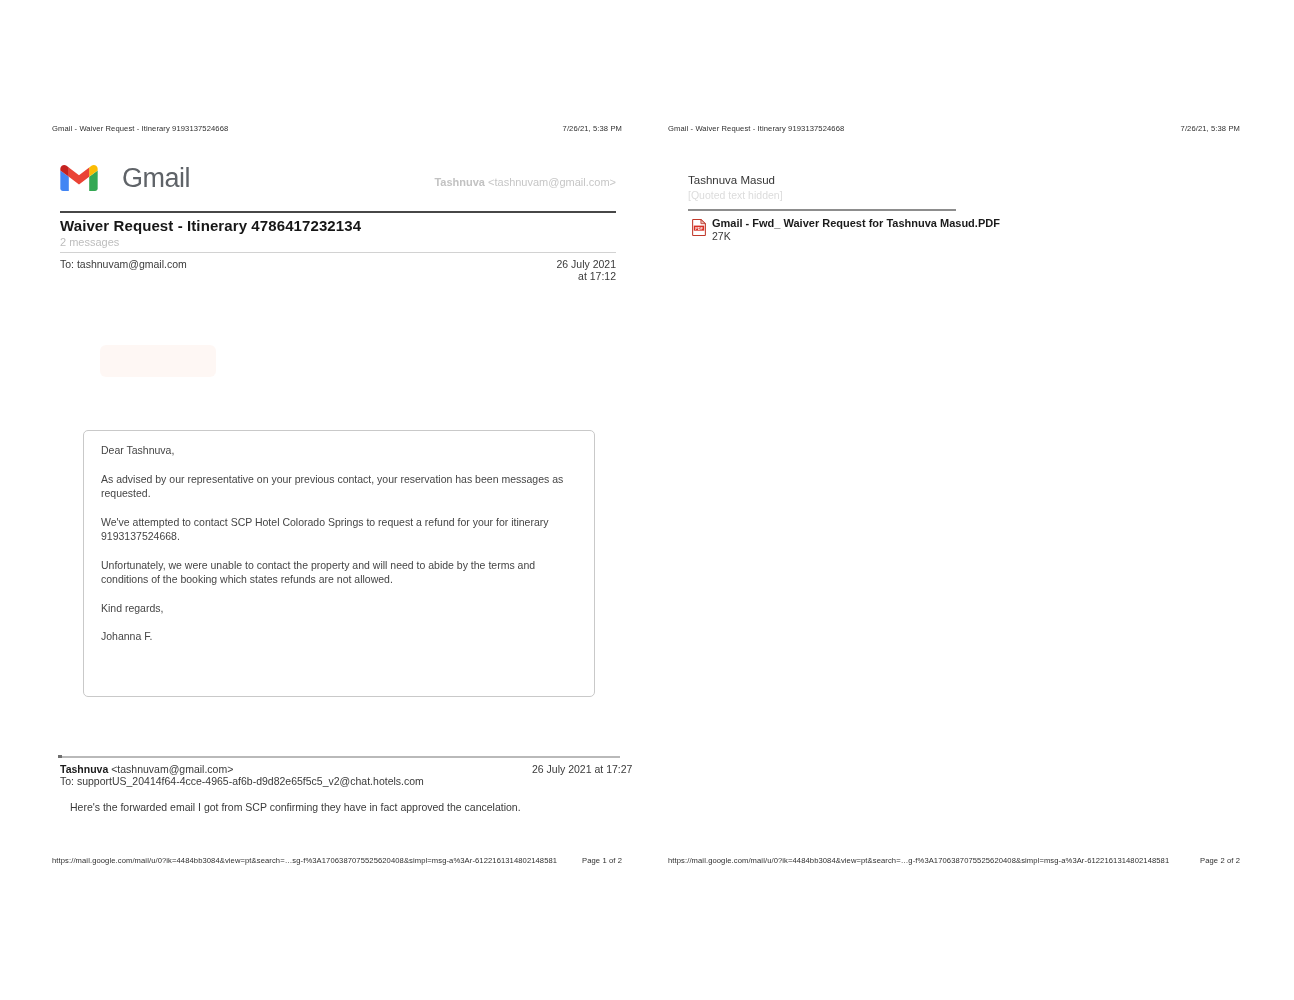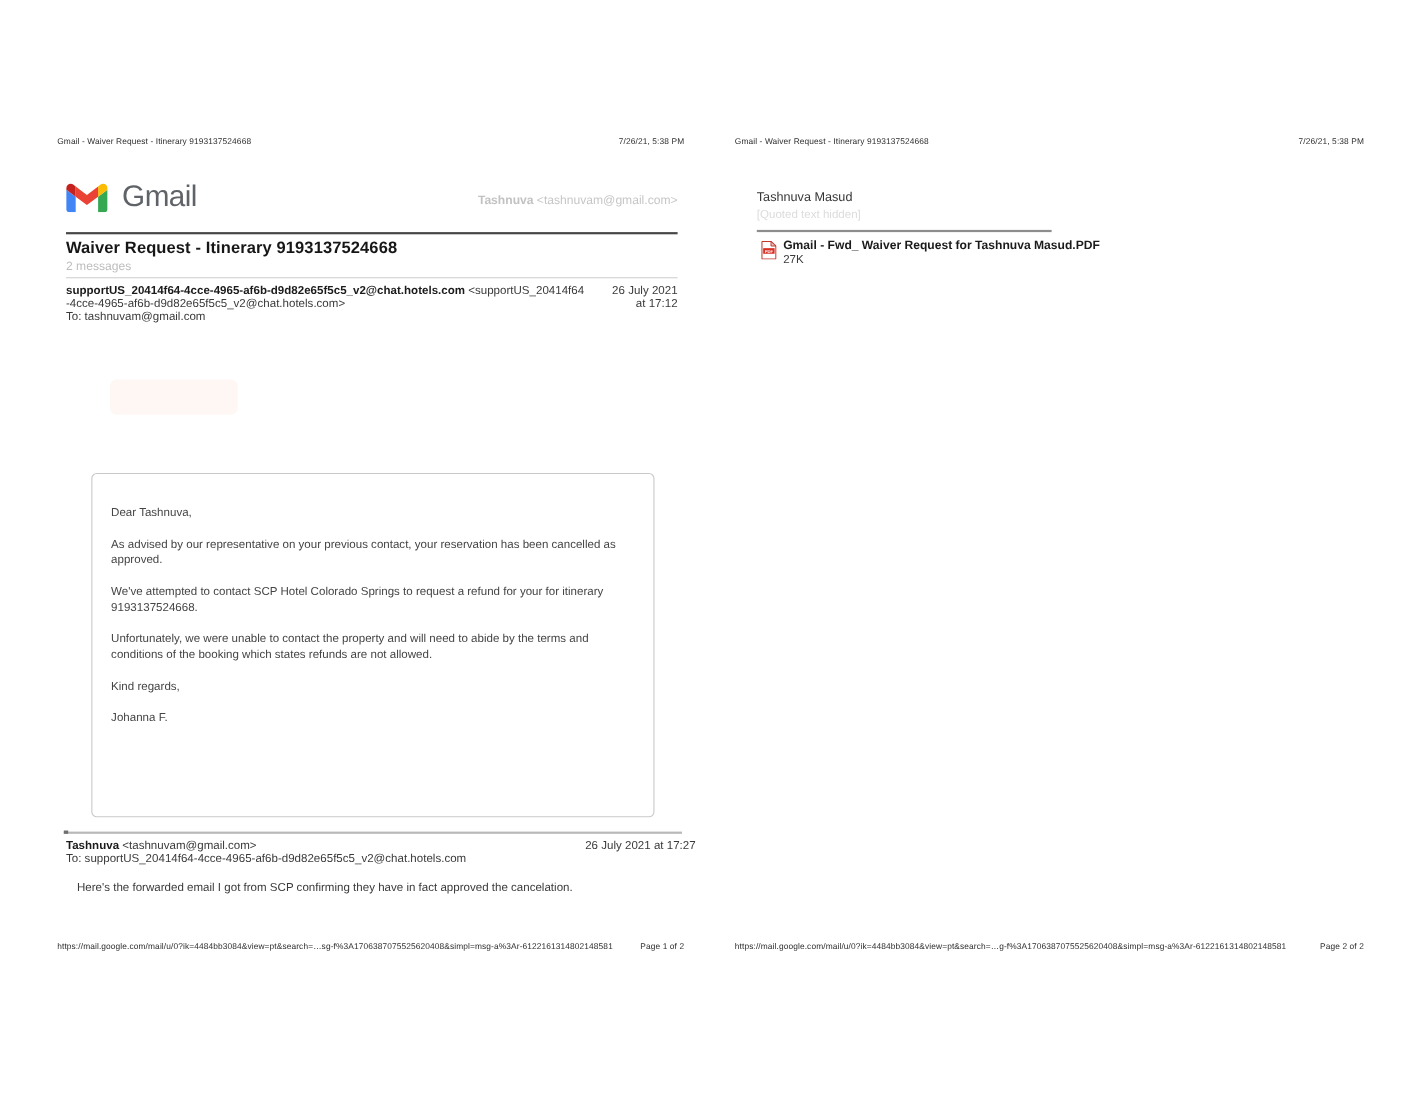--- a/index.html
+++ b/index.html
@@ -17,21 +17,21 @@
     position:absolute; left:0; right:0; display:flex;
     justify-content:space-between; font-size:7.6px; color:#2e2e2e;
     letter-spacing:.1px;
   }
   .print-header { top:124px; }
   .print-footer { top:856px; }
   .print-footer .url { max-width:520px; white-space:nowrap; overflow:hidden; }
 
   
   .logo-row { position:absolute; top:163px; left:8px; right:6px; }
-  .gmail-logo { display:flex; align-items:center; gap:13px; }
+  .gmail-logo { display:flex; align-items:flex-start; gap:24px; }
   .gmail-logo svg { width:38px; height:28px; display:block; }
   .gmail-wordmark { font-size:27px; color:#5f6368; letter-spacing:-0.5px; }
   .account { position:absolute; top:13px; right:0; font-size:11px; color:#c6c6c6; }
   .account b { font-weight:bold; color:#c2c2c2; }
 
   .rule-dark { position:absolute; top:211px; left:8px; right:6px; height:2px; background:#474747; }
   .subject   { position:absolute; top:217px; left:8px; font-size:15px; font-weight:bold; color:#161616; letter-spacing:.1px; }
   .msg-count { position:absolute; top:236px; left:8px; font-size:11px; color:#bdbdbd; }
   .rule-light{ position:absolute; top:252px; left:8px; right:6px; height:1px; background:#d2d2d2; }
 
@@ -40,22 +40,22 @@
   #msg2-head { top:764px; }
   .msg-head .from { width:472px; font-size:10.5px; line-height:11.9px; color:#3a3a3a; word-break:break-all; }
   .msg-head .from b { color:#1b1b1b; }
   .msg-head .to { font-size:10.5px; line-height:11.9px; color:#3a3a3a; word-break:break-all; }
   .msg-head .date { text-align:right; font-size:10.5px; line-height:11.9px; color:#3a3a3a; white-space:nowrap; }
 
   .faded-logo { position:absolute; top:345px; left:48px; width:116px; height:32px;
     background:rgba(235,90,40,0.05); border-radius:6px; }
 
   .body-box {
-    position:absolute; top:430px; left:31px; width:512px; height:313px;
-    border:1px solid #c9c9c9; border-radius:5px; padding:28px 17px 0;
+    position:absolute; top:430px; left:31px; width:512px; height:267px;
+    border:1px solid #c9c9c9; border-radius:5px; padding:12px 17px 0;
     font-size:10.5px; line-height:14.5px; color:#454545;
   }
   .body-box p { margin:0 0 14px; }
   .body-box p.closing { margin-top:11px; }
   .body-box .sig div { line-height:14.5px; }
 
   .msg-divider { position:absolute; top:756px; left:6px; right:2px; height:2px; background:#b9b9b9; }
   .msg-divider i { position:absolute; left:0; top:-1px; width:4px; height:3px; background:#6f6f6f; }
 
   .msg2-body { position:absolute; top:801px; left:18px; right:6px; font-size:10.5px; color:#3a3a3a; }
@@ -91,42 +91,39 @@
         </svg>
       </span>
       <span class="gmail-wordmark">Gmail</span>
     </div>
     <div class="account">
       <b>Tashnuva</b><span> &lt;tashnuvam@gmail.com&gt;</span>
     </div>
   </div>
 
   <div class="rule-dark"></div>
-  <div class="subject">Waiver Request - Itinerary 9193137524668</div>
+  <div class="subject">Waiver Request - Itinerary 4786417232134</div>
   <div class="msg-count">2 messages</div>
   <div class="rule-light"></div>
 
   <div class="msg-head" id="msg1-head">
     <div>
-      <div class="from">
-        <b>supportUS_20414f64-4cce-4965-af6b-d9d82e65f5c5_v2@chat.hotels.com</b><span> &lt;supportUS_20414f64-4cce-4965-af6b-d9d82e65f5c5_v2@chat.hotels.com&gt;</span>
-      </div>
       <div class="to">To: tashnuvam@gmail.com</div>
     </div>
     <div class="date">
       <div>26 July 2021</div>
       <div>at 17:12</div>
     </div>
   </div>
 
   <div class="faded-logo"></div>
 
   <div class="body-box">
     <p>Dear Tashnuva,</p>
-    <p>As advised by our representative on your previous contact, your reservation has been cancelled as approved.</p>
+    <p>As advised by our representative on your previous contact, your reservation has been messages as requested.</p>
     <p>We've attempted to contact SCP Hotel Colorado Springs to request a refund for your for itinerary 9193137524668.</p>
     <p>Unfortunately, we were unable to contact the property and will need to abide by the terms and conditions of the booking which states refunds are not allowed.</p>
     <p class="closing">Kind regards,</p>
     <div class="sig">
       <div>Johanna F.</div>
     </div>
   </div>
 
   <div class="msg-divider">
       <i></i>

